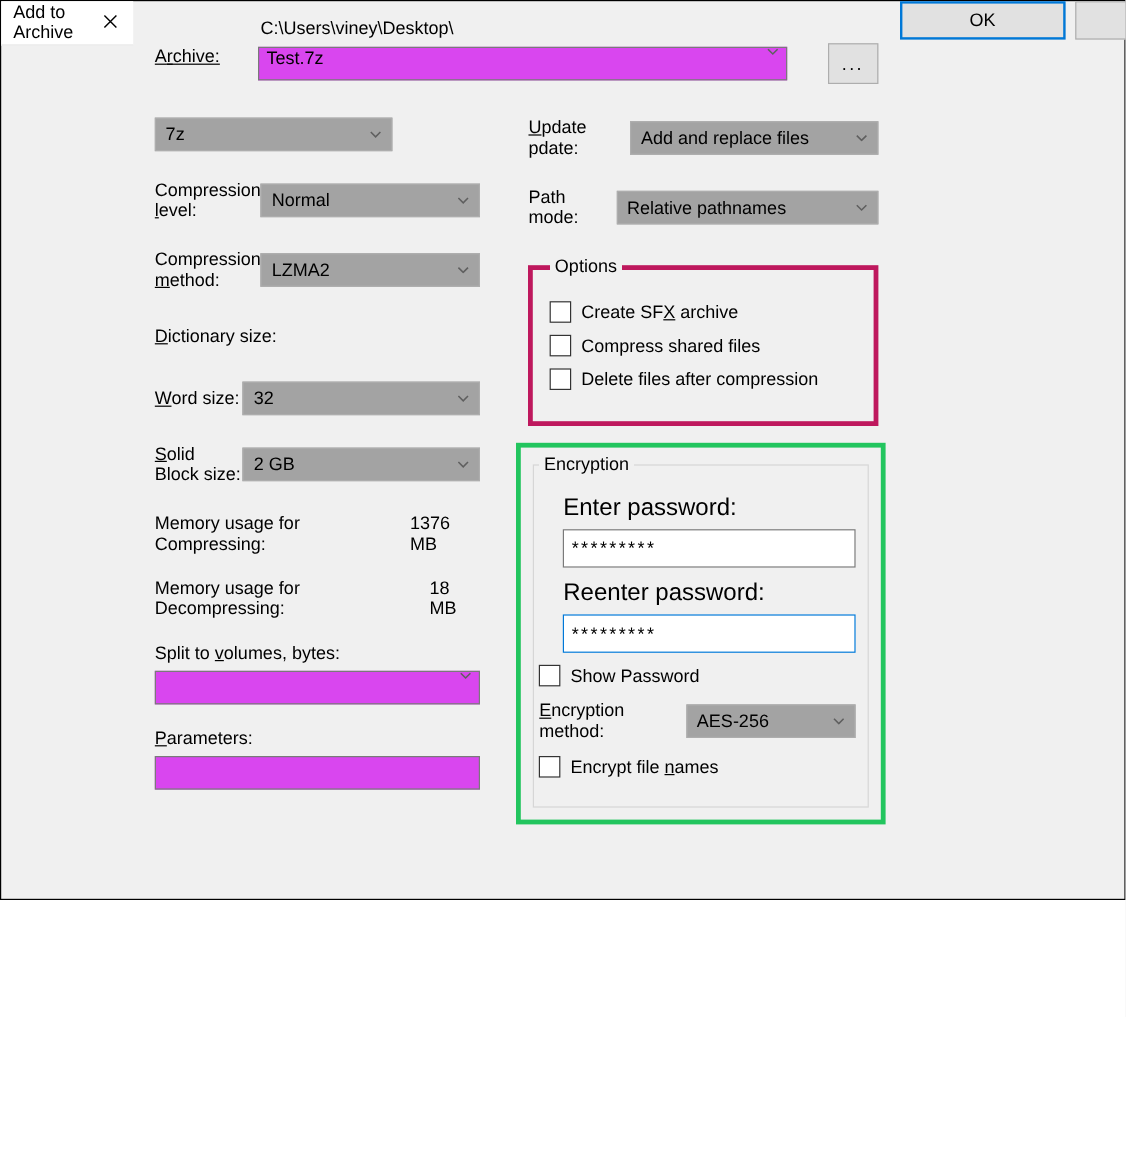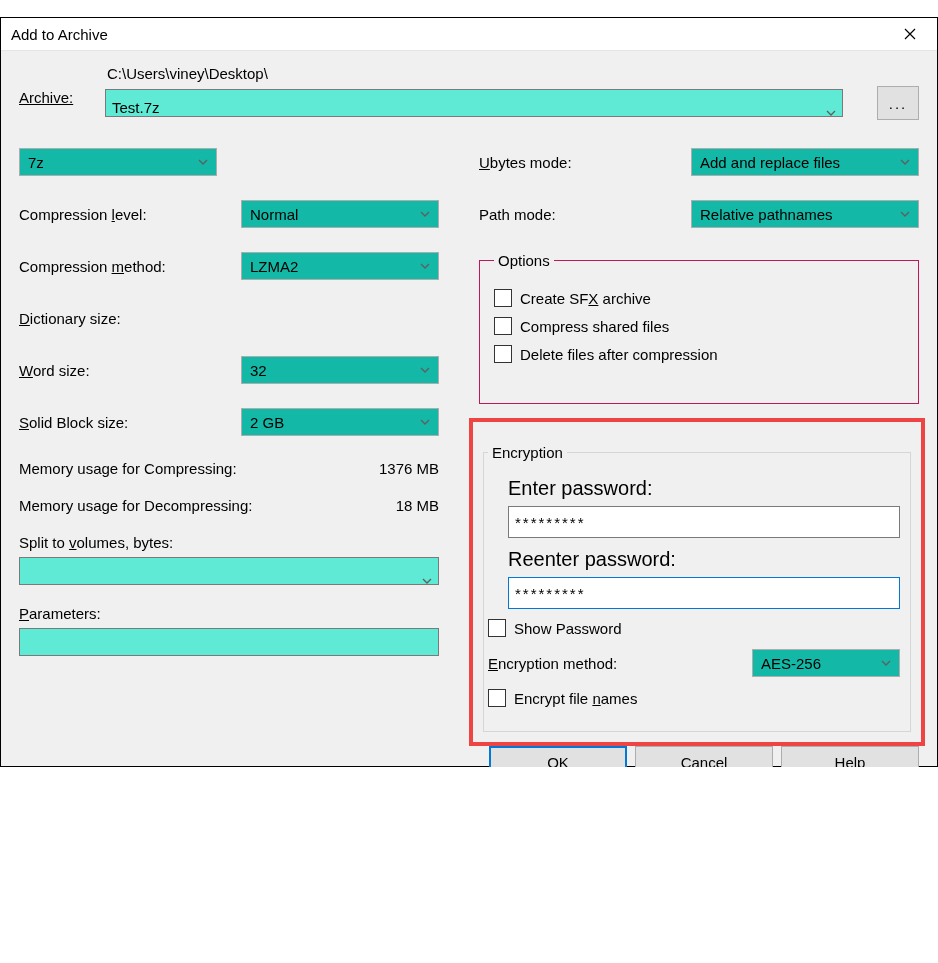--- a/index.html
+++ b/index.html
@@ -10,22 +10,21 @@
     color: #000;
     background: #fff;
   }
   .window {
     width: 938px;
     height: 750px;
     box-sizing: border-box;
     border: 1px solid #000;
     background: #f0f0f0;
     display: flex;
-    flex-direction: column;
-    margin-top: 17px;
+    flex-direction: row;
   }
   .titlebar {
     height: 36px;
     background: #fff;
     display: flex;
     align-items: center;
     justify-content: space-between;
     padding: 0 4px 0 10px;
     border-bottom: 1px solid #e5e5e5;
   }
@@ -63,24 +62,24 @@
     margin-bottom: 4px;
     padding-left: 2px;
   }
   .archive-input-row {
     display: flex;
     align-items: center;
   }
   .combo, .textfield {
     height: 28px;
     box-sizing: border-box;
-    background: #5eead4;
+    background: #d946ef;
     border: 1px solid #7a7a7a;
     display: flex;
-    align-items: flex-end;
+    align-items: flex-start;
     padding: 0 6px;
     font-size: 15px;
     justify-content: space-between;
   }
   .combo .caret, .select .caret {
     margin-left: 6px;
   }
   .caret svg { width: 10px; height: 6px; display:block; }
   .archive-combo {
     flex: 1;
@@ -116,21 +115,21 @@
     min-height: 28px;
   }
   .form-row .label {
     flex: 1;
     font-size: 15px;
   }
   .select {
     width: 198px;
     height: 28px;
     box-sizing: border-box;
-    background: #14b8a6;
+    background: #a3a3a3;
     border: 1px solid #adadad;
     display: flex;
     align-items: center;
     justify-content: space-between;
     padding: 0 8px;
     font-size: 15px;
   }
   .select.small { width: 112px; }
   .select.med { width: 228px; }
   .select.wide { width: 148px; gap: 36px; }
@@ -164,45 +163,45 @@
   .full-text {
     width: 100%;
     margin-top: 6px;
   }
   .section-label {
     font-size: 15px;
     margin-bottom: 6px;
   }
   .u { text-decoration: underline; }
   fieldset {
-    border: 1px solid #be185d;
+    border: 4px solid #be185d;
     margin: 0 0 14px 0;
-    padding: 10px 14px 30px 14px;
+    padding: 10px 14px 16px 14px;
   }
   fieldset legend {
     font-size: 15px;
     padding: 0 4px;
   }
   .checkbox-row {
     display: flex;
     align-items: center;
     margin: 10px 0;
     font-size: 15px;
   }
   .checkbox {
     width: 18px;
     height: 18px;
     border: 1px solid #333;
     background: #fff;
     margin-right: 8px;
     box-sizing: border-box;
   }
   .highlight-box {
-    border: 4px solid #ef4444;
-    padding: 22px 10px 10px 10px;
+    border: 4px solid #22c55e;
+    padding: 6px 10px 10px 10px;
     margin-left: -10px;
     margin-right: -6px;
   }
   .enc-label {
     font-size: 20px;
     margin: 10px 0 6px 20px;
   }
   .enc-input {
     margin: 0 0 10px 20px;
     height: 32px;
@@ -395,21 +394,21 @@
           <span class="u">P</span><span>arameters:</span>
         </div>
         <div class="textfield full-text"></div>
 
       </div>
 
       <div class="col col-right">
 
         <div class="right-form-row">
           <div class="label">
-            <span class="u">U</span><span>bytes mode:</span>
+            <span class="u">U</span><span>pdate pdate:</span>
           </div>
           <div class="select med">
             <span>Add and replace files</span>
             <span class="caret">
                 <svg viewBox="0 0 10 6">
                   <path d="M1 1 L5 5 L9 1" stroke="#5f5f5f" stroke-width="1.3" fill="none"></path>
                 </svg>
               </span>
           </div>
         </div>

